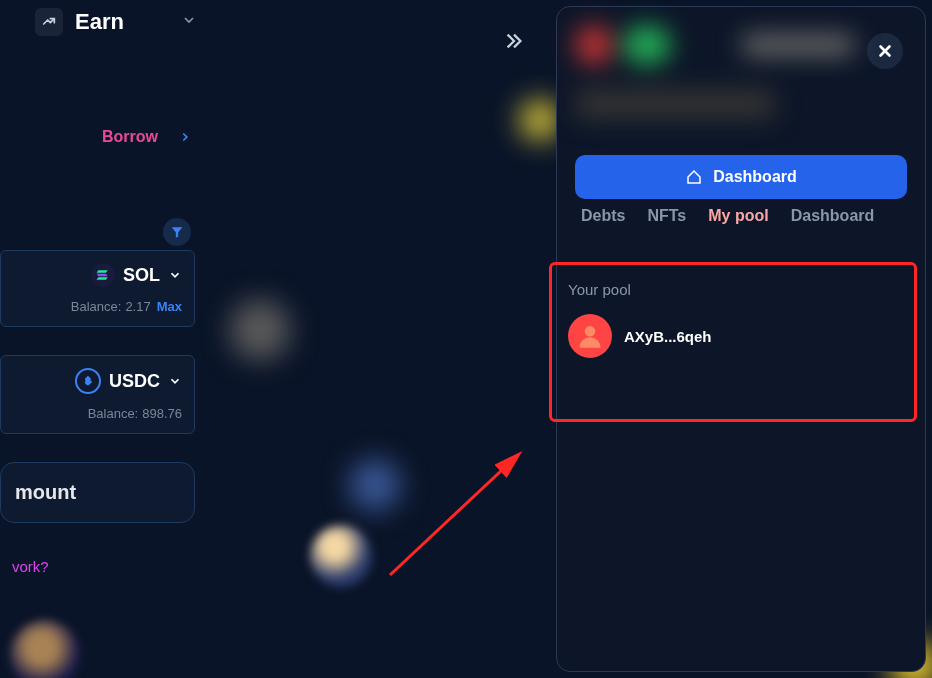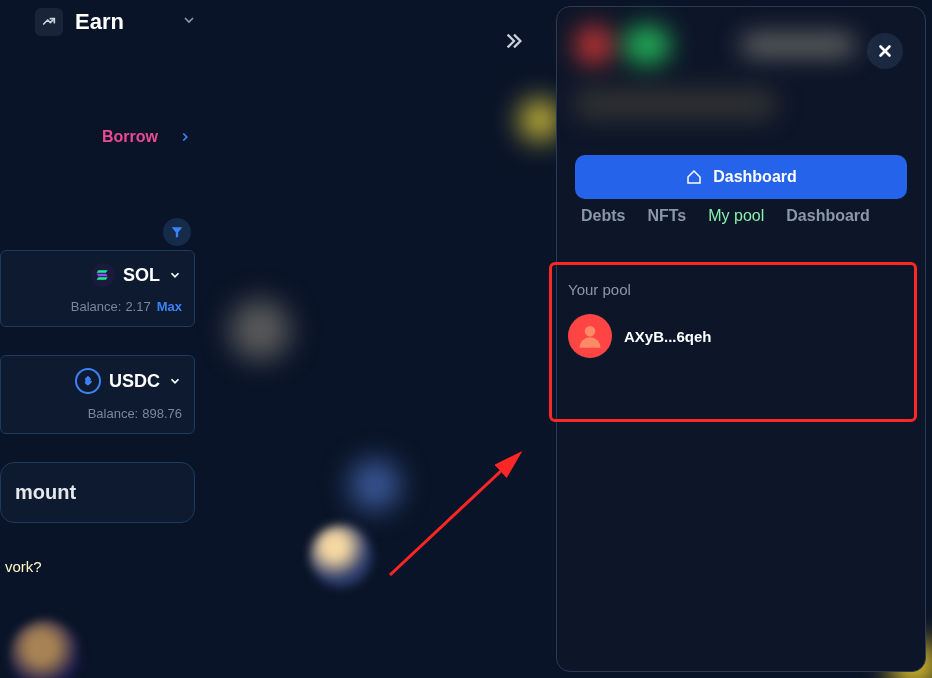--- a/index.html
+++ b/index.html
@@ -123,22 +123,22 @@
       border: 1px solid #1e3a5f;
       border-radius: 14px;
       padding: 18px 14px;
       color: #e5e7eb;
       font-size: 20px;
       font-weight: 600;
     }
     .work-text {
       position: absolute;
       top: 558px;
-      left: 5px;
-      color: #fef9c3;
+      left: 12px;
+      color: #d946ef;
       font-size: 15px;
     }
     
     
     .filter-icon-wrap {
       position: absolute;
       top: 218px;
       left: 163px;
       width: 28px;
       height: 28px;
@@ -227,22 +227,22 @@
       margin-top: 8px;
       padding: 0 6px;
     }
     .tab {
       color: #8a96ab;
       font-size: 16px;
       font-weight: 600;
       cursor: pointer;
     }
     .tab.active {
-      color: #86efac;
-      font-weight: 400;
+      color: #fca5a5;
+      font-weight: 700;
     }
     
     
     .highlight-box {
       position: absolute;
       top: 262px;
       left: 549px;
       width: 368px;
       height: 160px;
       border: 3px solid #ff2626;

